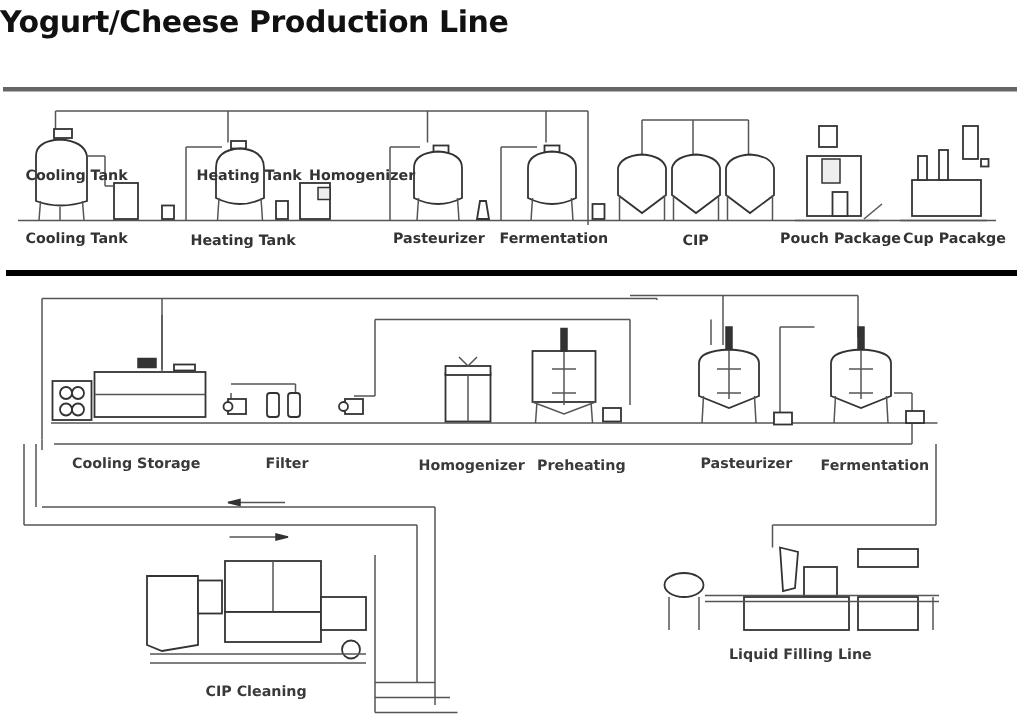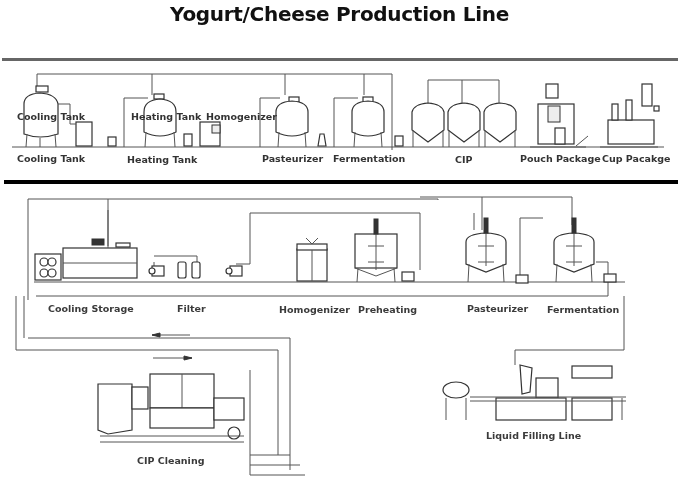--- a/index.html
+++ b/index.html
@@ -1,17 +1,17 @@
 <!DOCTYPE html>
 <html><head>
 <meta charset="utf-8">
 <style>
   html, body { margin:0; padding:0; background:#ffffff; }
   body { width:679px; height:481px; position:relative; overflow:hidden; font-family:"DejaVu Sans", sans-serif; }
-  .title { position:absolute; left:0; top:2px; width:679px; text-align:center; font-family:"DejaVu Sans", sans-serif; font-weight:bold; font-size:20px; color:#111; letter-spacing:-0.3px; }
+  .title { position:absolute; left:0; top:2px; width:679px; font-family:"DejaVu Sans", sans-serif; font-weight:bold; font-size:20px; color:#111; letter-spacing:-0.3px; }
   svg.diagram { position:absolute; left:0; top:0; }
   .lbl { font-family:"DejaVu Sans", sans-serif; font-size:9.5px; font-weight:bold; fill:#333; }
   .lbl2 { font-family:"DejaVu Sans", sans-serif; font-size:9.5px; font-weight:bold; fill:#3a3a3a; }
   .line { stroke:#555; stroke-width:1; fill:none; }
   .eq { stroke:#333; stroke-width:1.2; fill:#fff; }
   .eqfill { stroke:#333; stroke-width:1; fill:#eee; }
   .dark { fill:#333; stroke:#333; }
 </style>
 </head>
 <body>

